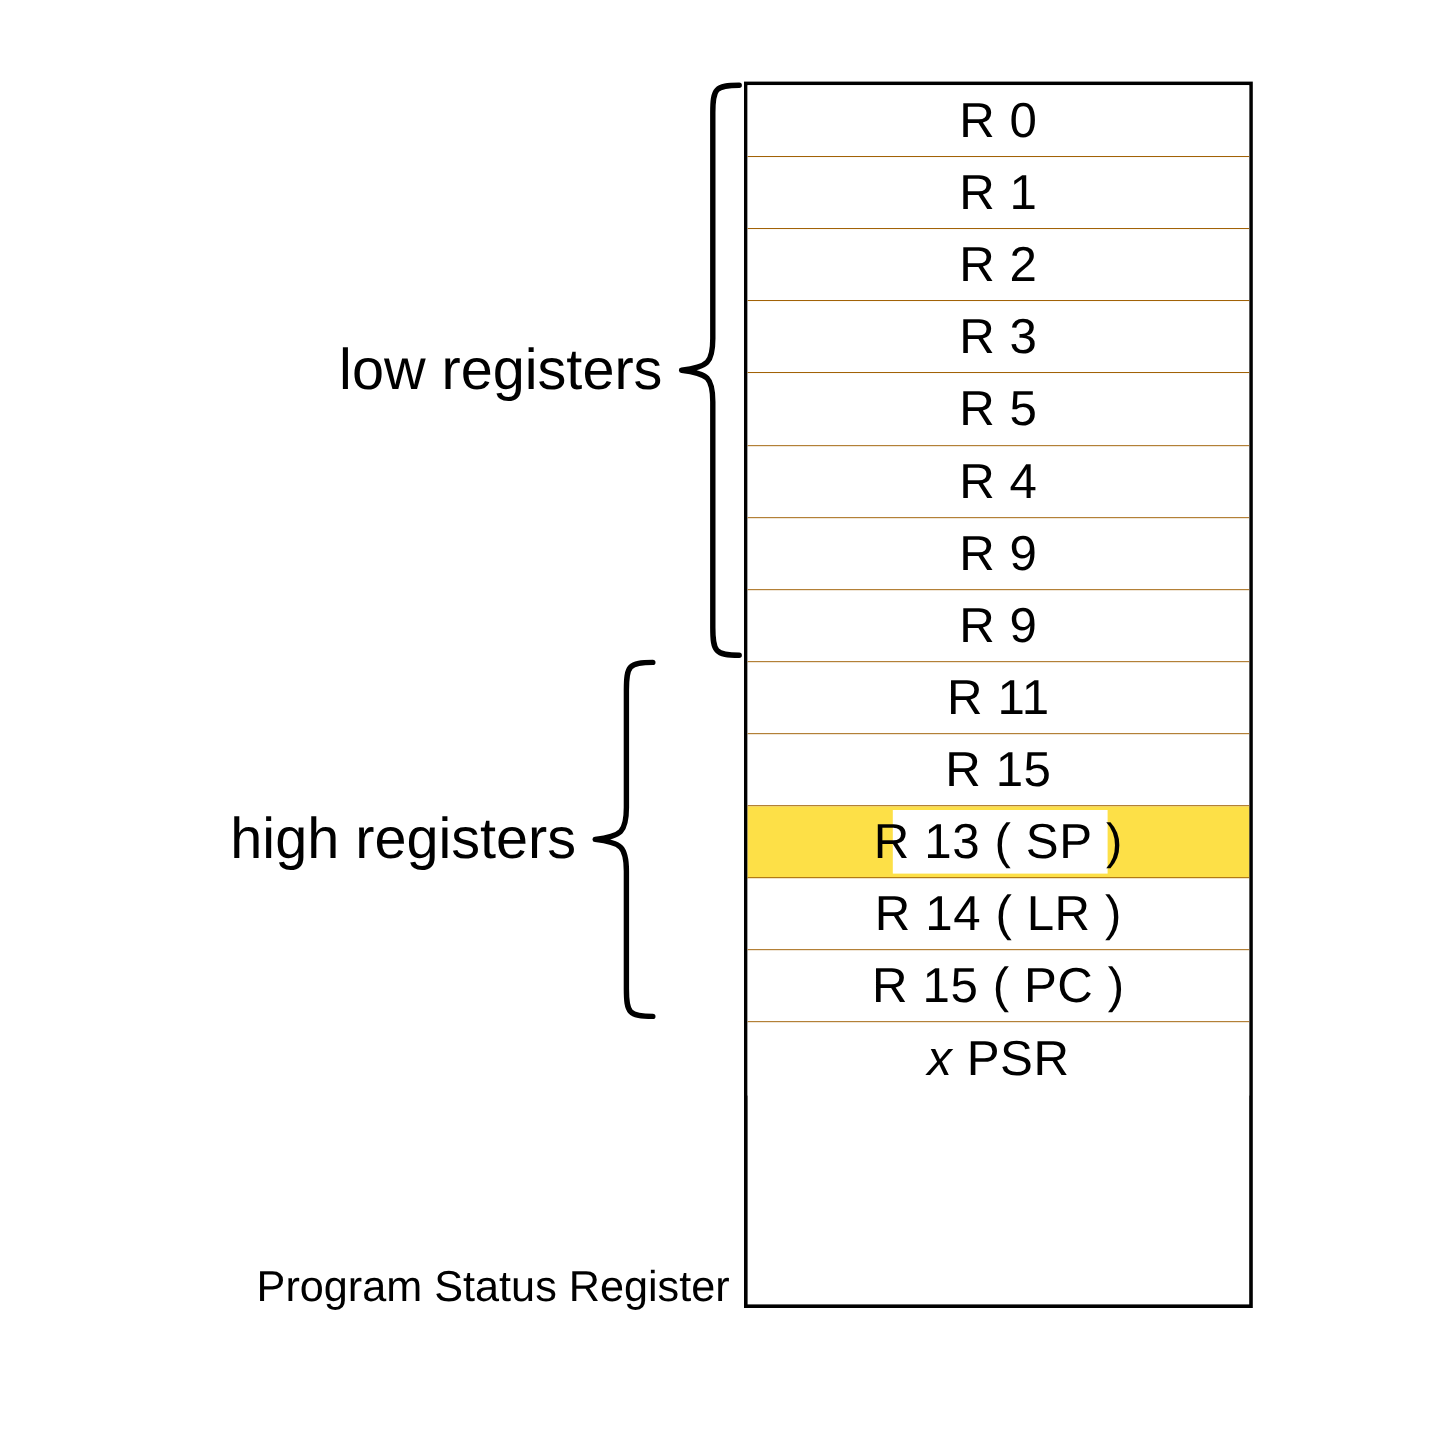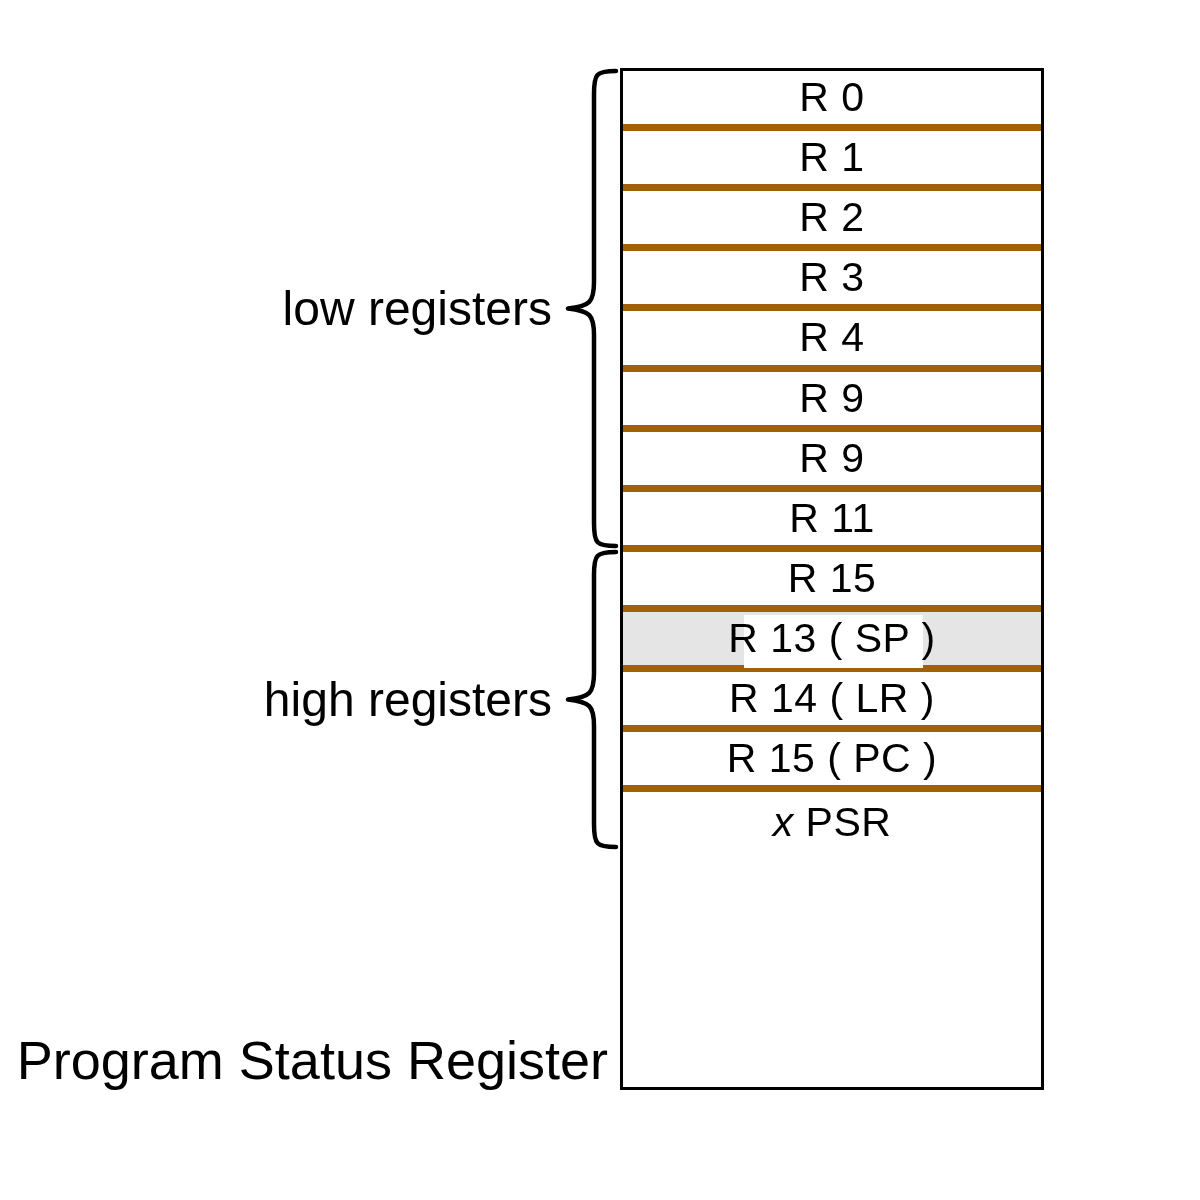--- a/index.html
+++ b/index.html
@@ -28,32 +28,32 @@
     width: 424px;
     height: 1022px;
     border: 3px solid #000000;
     box-sizing: border-box;
     background: #ffffff;
   }
   .reg-row {
     position: relative;
     height: 60.1176px;
     box-sizing: border-box;
-    border-bottom: 7px solid #a16207;
+    border-bottom: 1px solid #a16207;
     display: flex;
     align-items: center;
     justify-content: center;
     background: #ffffff;
   }
   .reg-row:last-child {
     border-bottom: none;
     justify-content: center;
   }
   .reg-row.shaded {
-    background: #e5e5e5;
+    background: #fde047;
   }
   .reg-label {
     position: relative;
     z-index: 2;
     font-size: 41px;
     line-height: 1;
     letter-spacing: 0.5px;
     white-space: pre;
   }
   
@@ -93,34 +93,34 @@
     top: 68px;
     width: 500px;
     height: 481px;
     justify-content: flex-end;
   }
   #group-high {
     left: 120px;
     top: 549px;
     width: 500px;
     height: 301px;
-    justify-content: flex-end;
+    justify-content: center;
   }
 
   
   #psr-label {
     position: absolute;
     left: 120px;
     top: 1030px;
     width: 488px;
     height: 60px;
     display: flex;
-    align-items: center;
+    align-items: flex-end;
     justify-content: flex-end;
-    font-size: 54px;
+    font-size: 36px;
     line-height: 1;
     white-space: nowrap;
   }
 </style>
 </head>
 <body>
 
 <div id="canvas">
 
   <div class="group" id="group-low">
@@ -161,20 +161,23 @@
     <div class="reg-row">
       <span class="reg-label">R 1</span>
     </div>
     <div class="reg-row">
       <span class="reg-label">R 2</span>
     </div>
     <div class="reg-row">
       <span class="reg-label">R 3</span>
     </div>
     <div class="reg-row">
+      <span class="reg-label">R 5</span>
+    </div>
+    <div class="reg-row">
       <span class="reg-label">R 4</span>
     </div>
     <div class="reg-row">
       <span class="reg-label">R 9</span>
     </div>
     <div class="reg-row">
       <span class="reg-label">R 9</span>
     </div>
     <div class="reg-row">
       <span class="reg-label">R 11</span>

